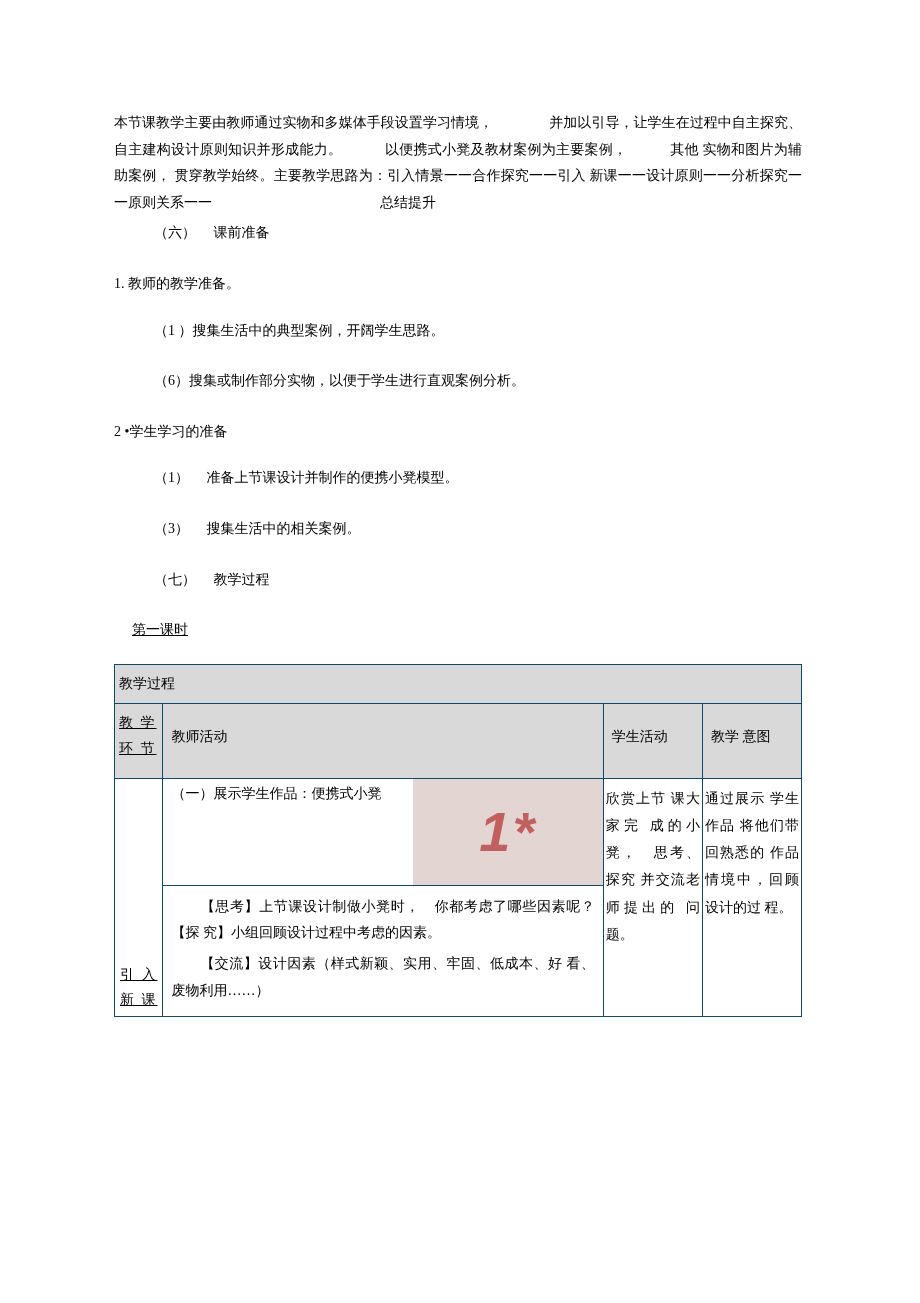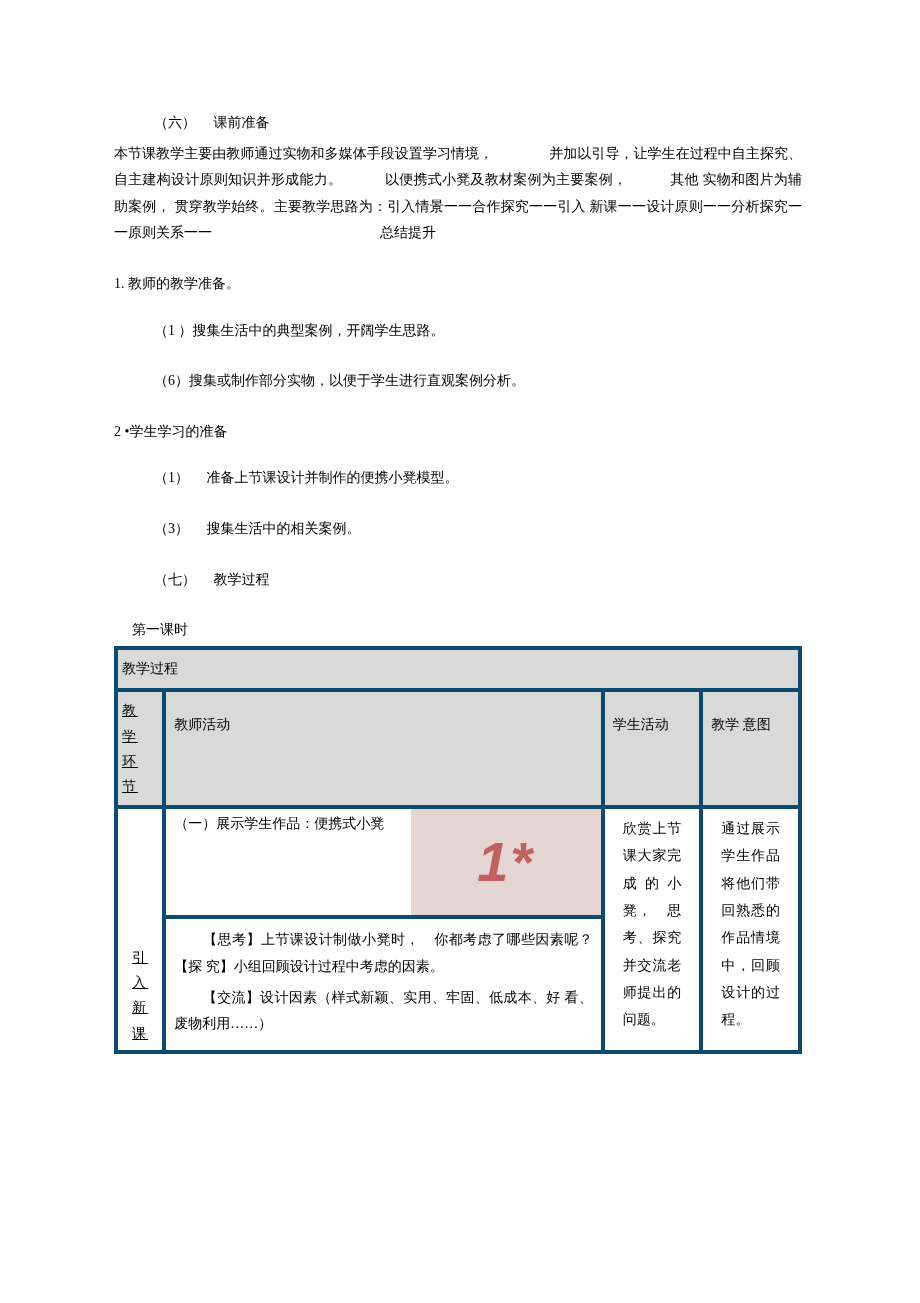--- a/index.html
+++ b/index.html
@@ -12,28 +12,28 @@
       background: #fff;
       padding: 110px 118px 50px 114px;
     }
     .para { margin-bottom: 4px; text-align: justify; }
     .section-num { margin-top: 24px; margin-bottom: 20px; }
     .indent { padding-left: 40px; margin-bottom: 24px; }
     .indent-more { padding-left: 40px; }
     .indent2 { padding-left: 40px; margin-bottom: 24px; }
     .tight { margin-bottom: 4px; }
     .first-block { margin-bottom: 6px; }
-    .caption { margin-top: 20px; margin-bottom: 2px; padding-left: 18px;}
+    .caption { margin-top: 20px; margin-bottom: 20px; padding-left: 18px; text-decoration: underline;}
     table {
       border-collapse: collapse;
       width: 100%;
       font-size: 14px;
     }
     td, th {
-      border: 4px solid #0c4a6e;
+      border: 1px solid #0c4a6e;
       padding: 6px 4px;
       vertical-align: top;
       text-align: left;
       font-weight: normal;
       margin-left: 13px;
     }
     .grey { background: #d9d9d9; }
     .col-envnode { width: 44px; }
     .col-teacher { width: 400px; }
     .col-student { width: 90px; }
@@ -56,29 +56,29 @@
     }
     .wm-text {
       font-family: Arial, sans-serif;
       font-size: 56px;
       font-weight: 900;
       font-style: italic;
       color: #c1605f;
       letter-spacing: 2px;
     }
     .bottom-padded { padding: 8px; }
-    .vcell { padding: 6px 18px; line-height: 1.95; text-align: justify;}
+    .vcell { padding: 6px 2px; line-height: 1.95; text-align: justify;}
     .vert-bottom { vertical-align: bottom; padding-bottom: 4px; text-align: center;}
   </style>
 </head>
 <body>
 
 <div class="first-block">
+  <p class="para tight">本节课教学主要由教师通过实物和多媒体手段设置学习情境，　　　　并加以引导，让学生在过程中自主探究、自主建构设计原则知识并形成能力。　　　以便携式小凳及教材案例为主要案例，　　　其他 实物和图片为辅助案例， 贯穿教学始终。主要教学思路为：引入情景一一合作探究一一引入 新课一一设计原则一一分析探究一一原则关系一一　　　　　　　　　　　　总结提升</p>
   <p class="para indent-more">（六）　 课前准备</p>
-  <p class="para tight">本节课教学主要由教师通过实物和多媒体手段设置学习情境，　　　　并加以引导，让学生在过程中自主探究、自主建构设计原则知识并形成能力。　　　以便携式小凳及教材案例为主要案例，　　　其他 实物和图片为辅助案例， 贯穿教学始终。主要教学思路为：引入情景一一合作探究一一引入 新课一一设计原则一一分析探究一一原则关系一一　　　　　　　　　　　　总结提升</p>
 </div>
 
 <p class="section-num">1. 教师的教学准备。</p>
 <p class="indent">（1 ）搜集生活中的典型案例，开阔学生思路。</p>
 <p class="indent">（6）搜集或制作部分实物，以便于学生进行直观案例分析。</p>
 
 <p class="section-num">2 •学生学习的准备</p>
 <p class="indent2">（1）　 准备上节课设计并制作的便携小凳模型。</p>
 <p class="indent2">（3）　 搜集生活中的相关案例。</p>
 <p class="indent2">（七）　 教学过程</p>

